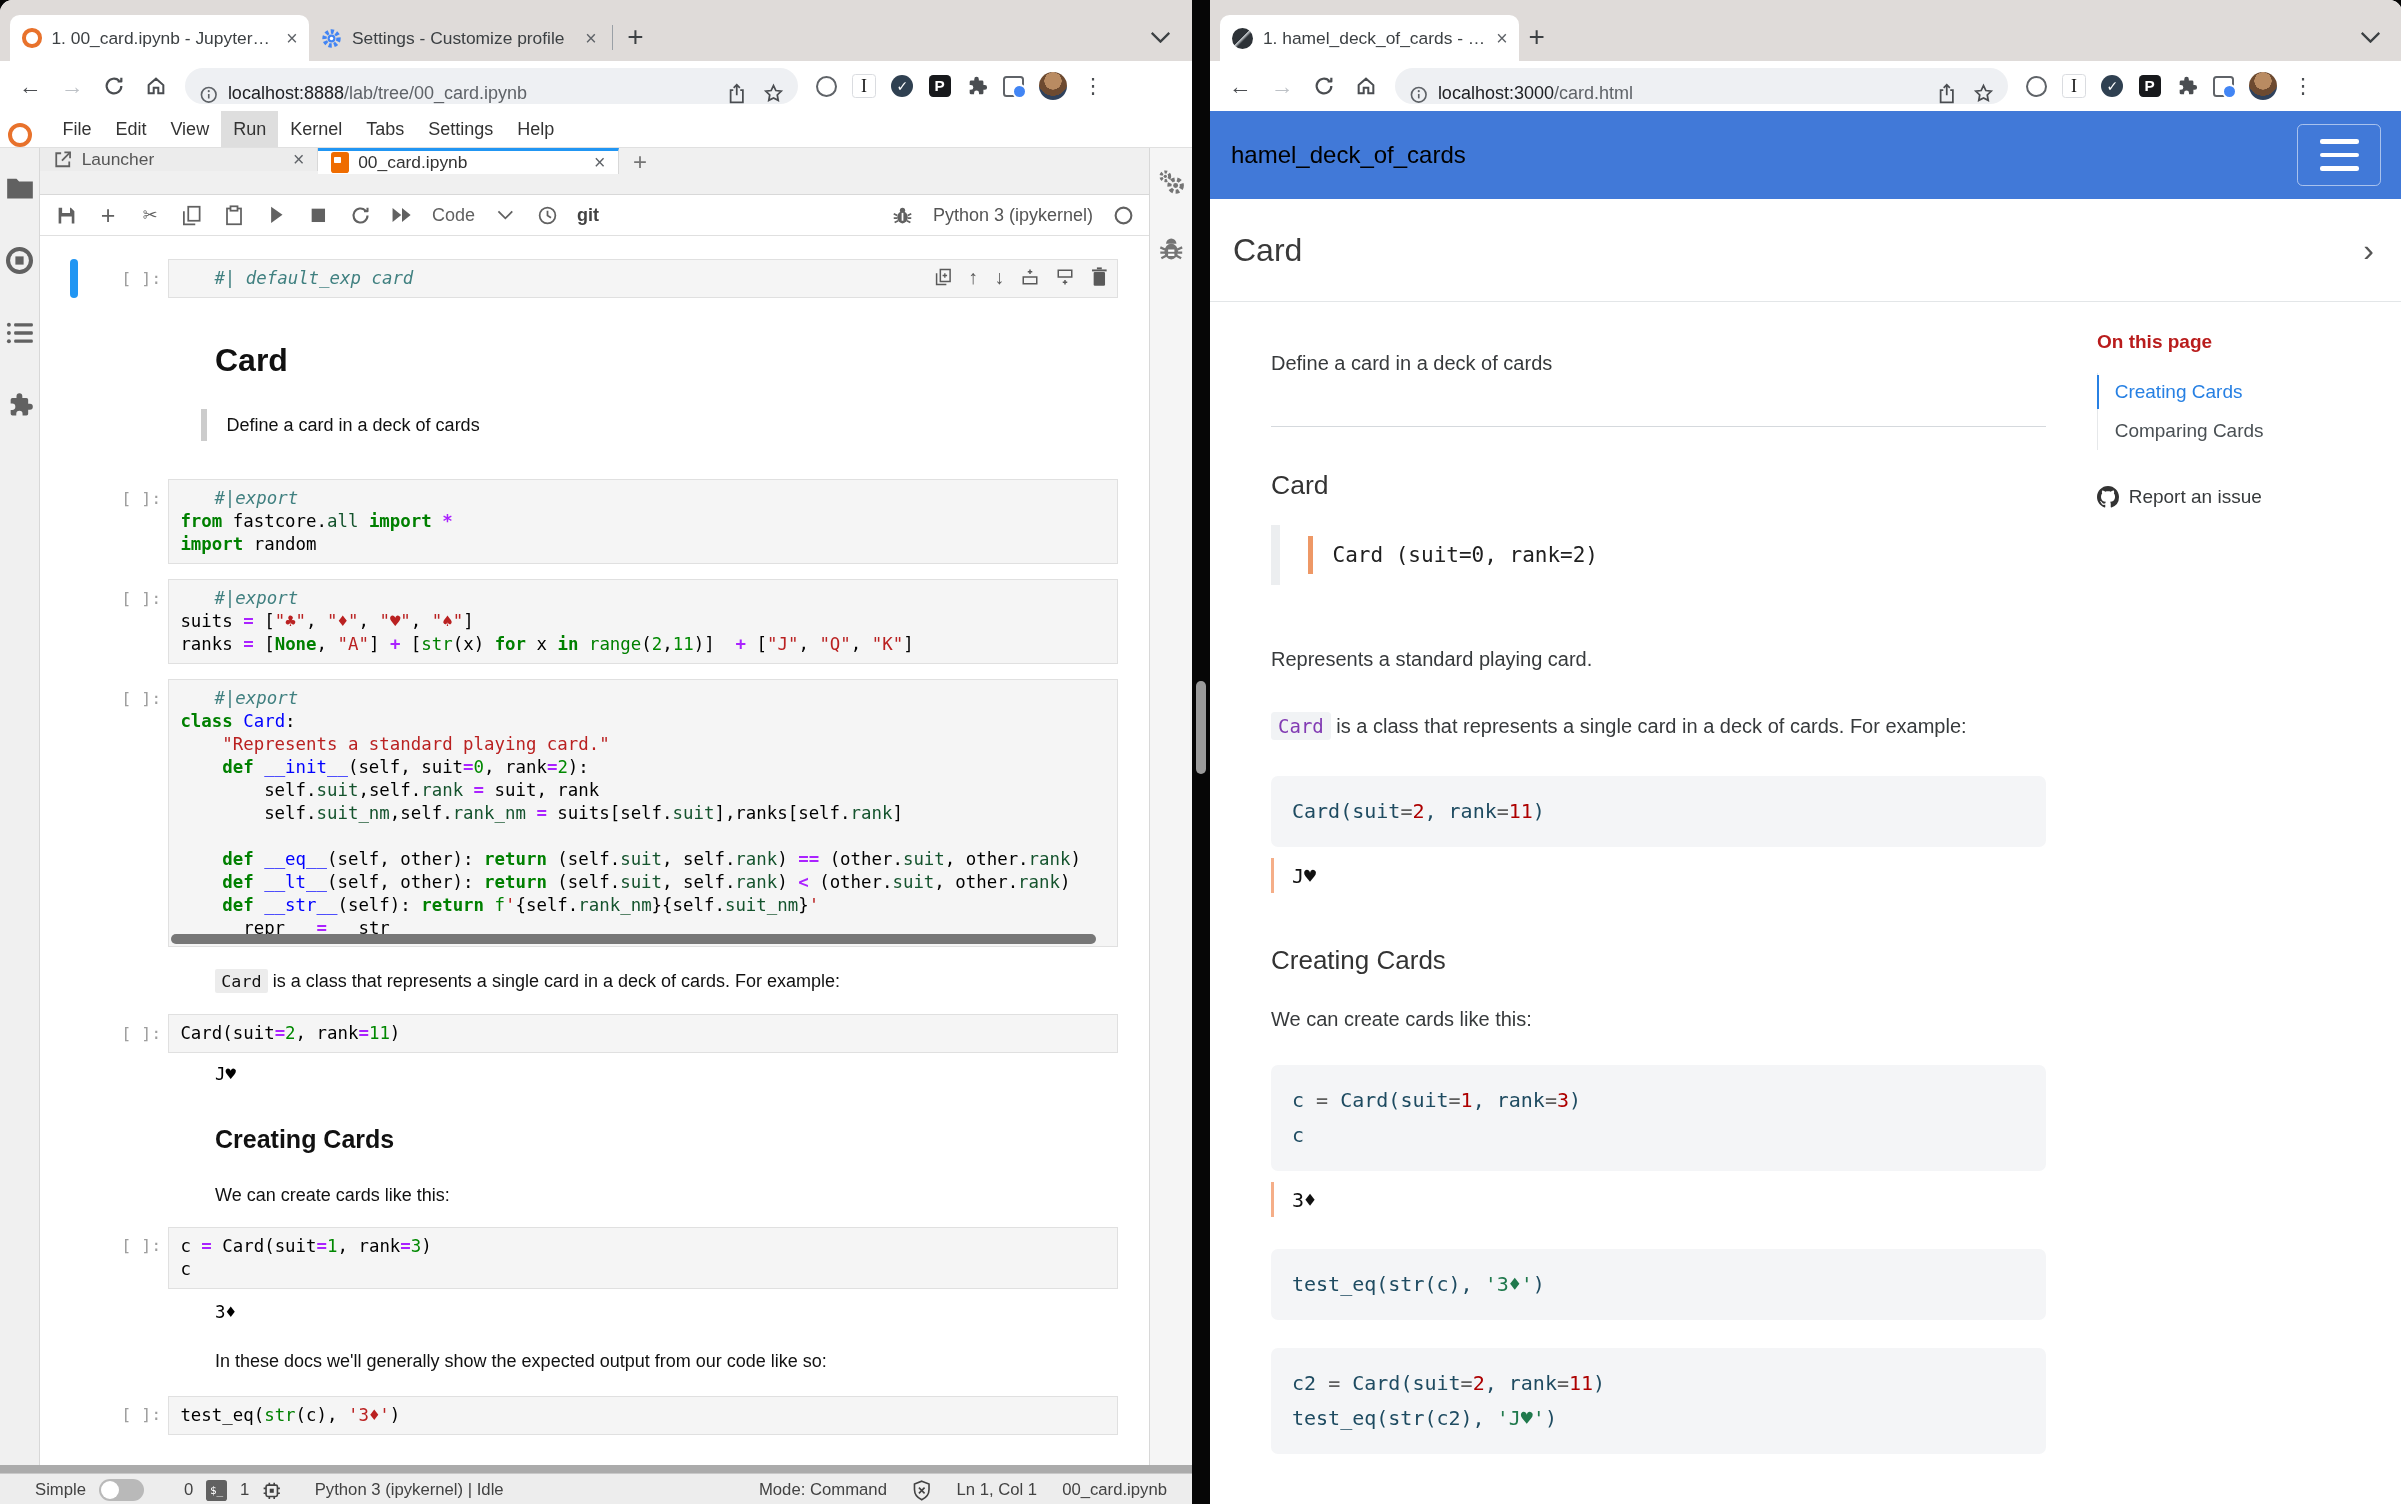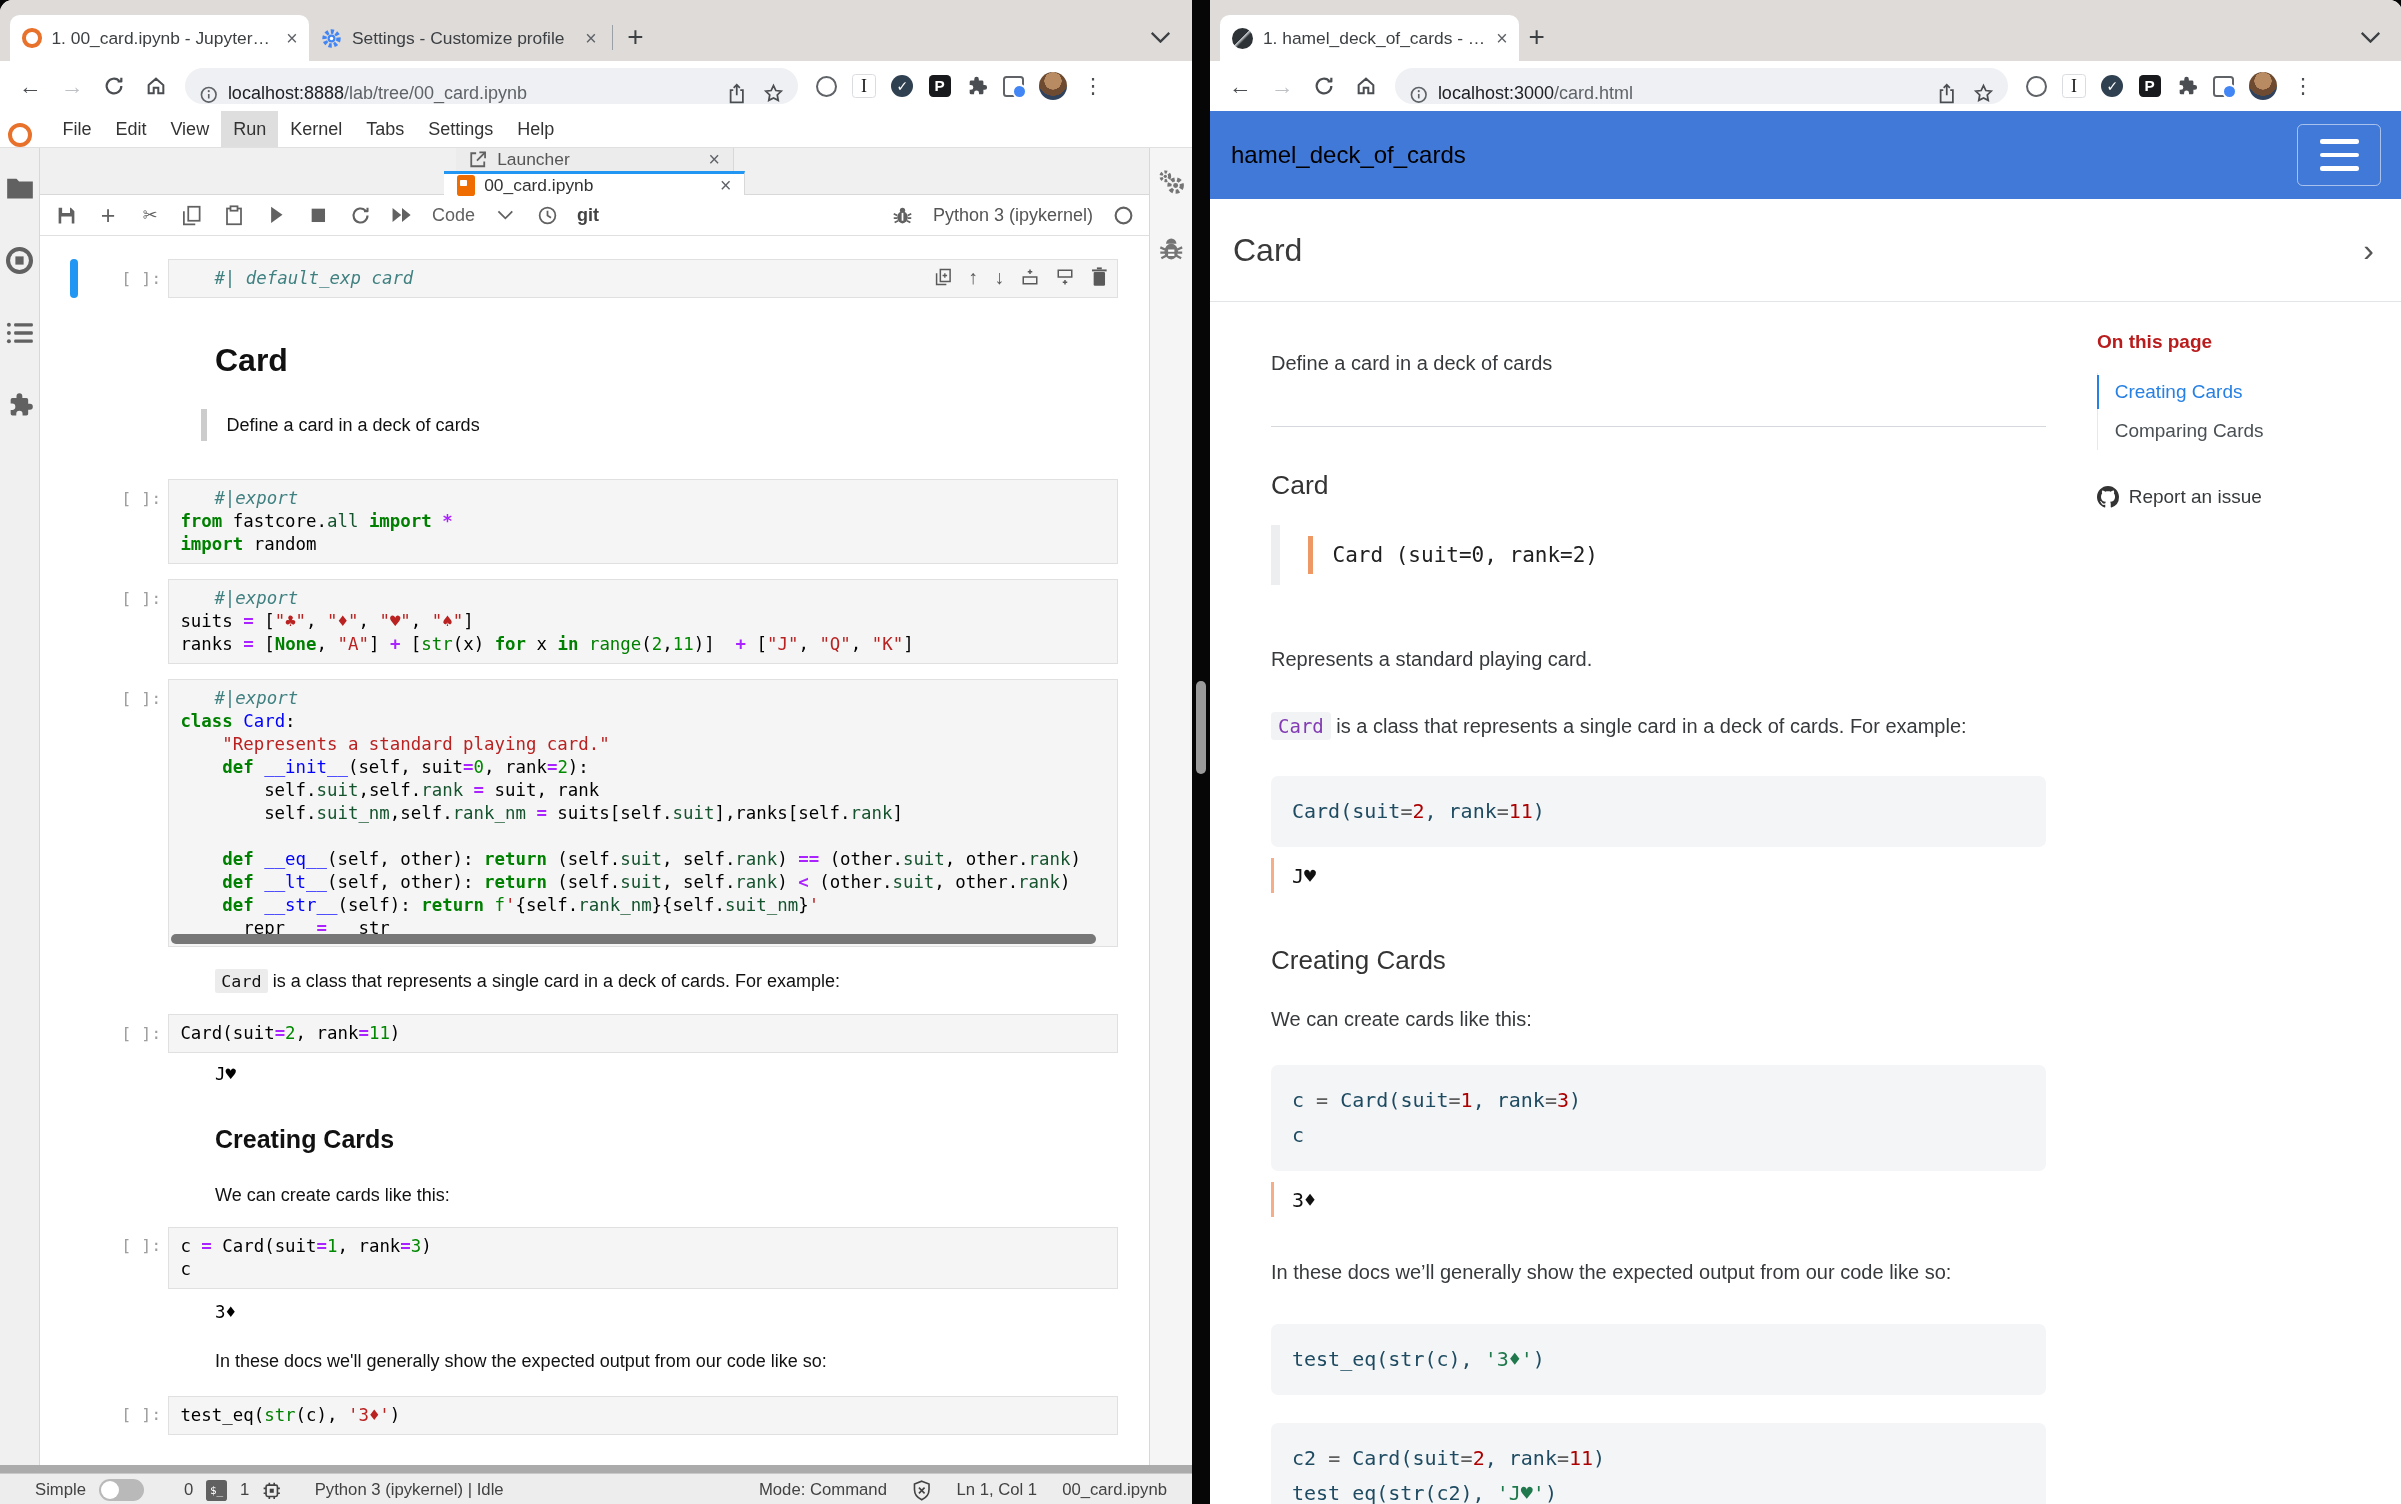--- a/index.html
+++ b/index.html
@@ -38,21 +38,21 @@
   .kebab{font-size:21px;color:#4a4d51;letter-spacing:0;}
 
   
   .jl-menubar{height:36px;display:flex;align-items:flex-end;background:#fff;border-bottom:0.7px solid #E0E0E0;padding-left:8.4px;font-size:18px;color:#333;}
   .jl-logo{width:24px;height:24px;border-radius:50%;border:4.9px solid #E8722C;box-sizing:border-box;margin-right:18px;}
   .jl-menu{padding:0 12px;height:36px;display:flex;align-items:center;}
   .jl-menu.active{background:#DEDEDE;}
   .jl-area{display:flex;height:1317px;}
   .activitybar{width:40px;background:#F0F0F0;border-right:0.7px solid #D8D8D8;box-sizing:border-box;display:flex;flex-direction:column;align-items:center;padding-top:28px;gap:46px;color:#616161;flex:0 0 auto;}
   .jl-center{flex:1;display:flex;flex-direction:column;min-width:0;}
-  .docktabs{height:46px;background:#F0F0F0;display:flex;align-items:center;border-bottom:0.7px solid #D8D8D8;flex-direction:column;}
+  .docktabs{height:46px;background:#F0F0F0;display:flex;align-items:flex-start;border-bottom:0.7px solid #D8D8D8;}
   .dtab{display:flex;align-items:center;gap:9.7px;padding:0 12.5px;font-size:17.4px;color:#555;border-right:0.7px solid #D8D8D8;width:278px;box-sizing:border-box;background:#ECECEC;}
   .dtab.active{background:#fff;border-top:3.5px solid #2196F3;color:#333;width:301px;}
   .dtab .ttl{flex:1;white-space:nowrap;overflow:hidden;}
   .dtab-plus{display:flex;align-items:center;padding:0 14px;font-size:24px;color:#757575;}
   .nb-ic{width:18px;height:21px;border-radius:2.8px;background:#EF6C00;position:relative;}
   .nb-ic::after{content:'';position:absolute;left:3.5px;top:4.9px;width:7px;height:6.3px;background:#fff;border-radius:0.7px;}
   .nbtoolbar{height:40px;background:#fff;border-bottom:1.4px solid #E0E0E0;display:flex;align-items:center;padding:0 14px;gap:18px;color:#616161;font-size:18px;}
   .tb-ic{display:flex;align-items:center;justify-content:center;width:24px;height:24px;}
   .tb-spacer{flex:1;}
   .nbscroll{flex:1;background:#fff;overflow:hidden;padding-top:23px;position:relative;}
@@ -642,21 +642,20 @@
           <div class="qout">J♥</div>
           <h2 class="s-h2" style="margin-top:52px;font-size:26px;">Creating Cards</h2>
           <p class="s-p" style="margin-top:25px;">We can create cards like this:</p>
           <div class="qblock" style="margin-top:28px;">
             <div>
                 <div class="cl"><span class="tk-qp">c </span><span class="tk-qo">=</span><span class="tk-qp"> Card(suit</span><span class="tk-qo">=</span><span class="tk-qn">1</span><span class="tk-qp">, rank</span><span class="tk-qo">=</span><span class="tk-qn">3</span><span class="tk-qp">)</span></div>
                 <div class="cl"><span class="tk-qp">c</span></div>
               </div>
           </div>
           <div class="qout">3♦</div>
-          <p class="s-p" style="margin-top:36px;line-height:39px;max-width:741px;">In these docs we’ll generally show the expected output from our code like so:</p>
           <div class="qblock" style="margin-top:32px;">
             <div>
                 <div class="cl"><span class="tk-qp">test_eq(str(c), </span><span class="tk-qs">'3♦'</span><span class="tk-qp">)</span></div>
               </div>
           </div>
           <div class="qblock" style="margin-top:28px;">
             <div>
                 <div class="cl"><span class="tk-qp">c2 </span><span class="tk-qo">=</span><span class="tk-qp"> Card(suit</span><span class="tk-qo">=</span><span class="tk-qn">2</span><span class="tk-qp">, rank</span><span class="tk-qo">=</span><span class="tk-qn">11</span><span class="tk-qp">)</span></div>
                 <div class="cl"><span class="tk-qp">test_eq(str(c2), </span><span class="tk-qs">'J♥'</span><span class="tk-qp">)</span></div>
               </div>

